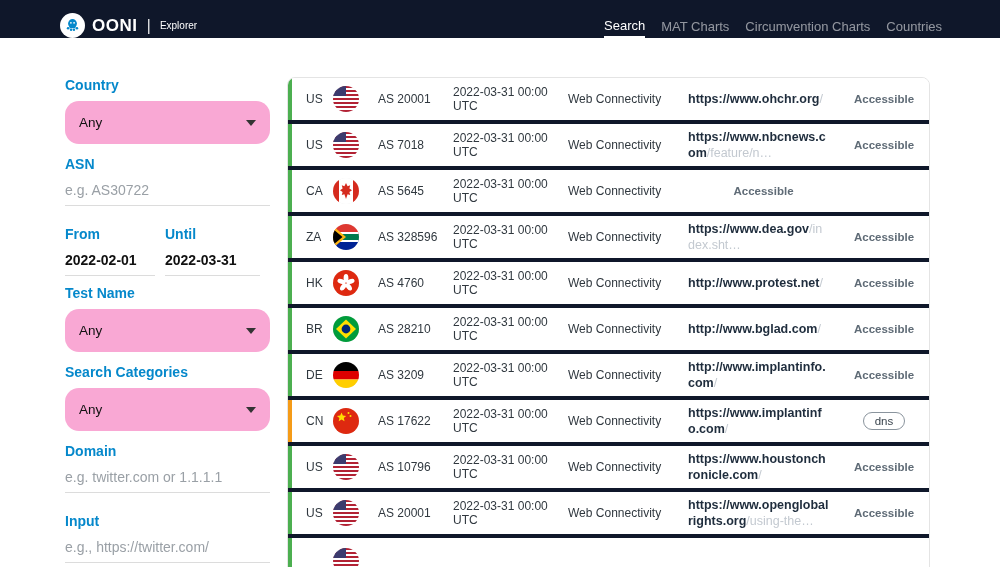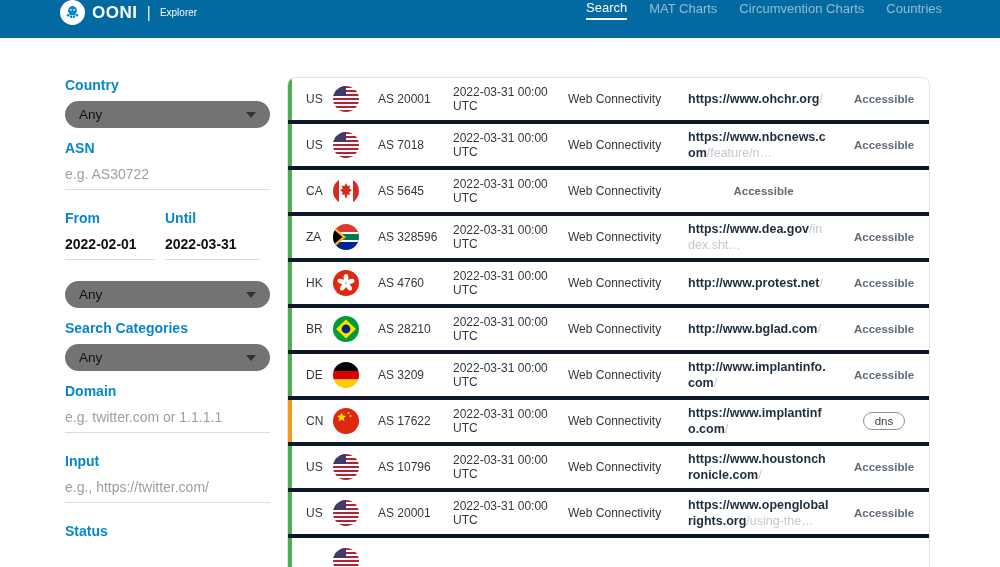--- a/index.html
+++ b/index.html
@@ -1,51 +1,51 @@
 <!DOCTYPE html>
 <html><head>
 <meta charset="utf-8">
 <style>
   * { margin:0; padding:0; box-sizing:border-box; }
   html,body { width:1000px; height:567px; overflow:hidden; background:#fff;
     font-family:"Liberation Sans", sans-serif; }
 
   
-  .topbar { height:38px; background:#0369a1; display:flex; align-items:flex-start;
+  .topbar { height:38px; background:#0f172a; display:flex; align-items:flex-end;
     padding:0 58px 0 60px; justify-content:space-between; }
   .brand { display:flex; align-items:center; gap:7px; cursor:pointer; }
   .logo-circle { width:25px; height:25px; border-radius:50%; background:#fff;
     display:flex; align-items:center; justify-content:center; }
   .brand-name { color:#fff; font-weight:bold; font-size:17px; letter-spacing:.5px; }
   .brand-sep { color:rgba(255,255,255,.85); font-weight:300; font-size:17px; margin:0 2px; }
   .brand-product { color:#fff; font-weight:300; font-size:10px; }
-  nav { display:flex; gap:22px; align-items:center; }
+  nav { display:flex; gap:16px; align-items:center; }
   .nav-item { font-size:13px; color:rgba(255,255,255,.55); cursor:pointer;
     padding-bottom:3px; text-decoration:none; }
   .nav-item.active { color:#fff; border-bottom:2px solid #fff; }
 
   
   .page { display:flex; padding-top:39px; }
   aside { width:205px; margin-left:65px; flex:none; }
   .results { width:643px; margin-left:17px; flex:none; }
 
   
   .f-label { color:#0588cb; font-weight:bold; font-size:14px; margin-bottom:8px; }
   .group-select { margin-bottom:12px; }
   .group-input { margin-bottom:20px; }
-  .pill-select { height:27px; background:#737373; border-radius:14px; display:flex;
+  .pill-select { height:43px; background:#f9a8d4; border-radius:14px; display:flex;
     align-items:center; justify-content:space-between; padding:0 14px; cursor:pointer; }
   .pill-select .val { font-size:13.5px; color:#111; }
   .caret { width:0; height:0; border-left:5px solid transparent; border-right:5px solid transparent;
     border-top:6px solid #333; }
   .line-input { width:100%; border:none; border-bottom:1px solid #dcdcdc; font-size:14px;
     padding:2px 0 7px; color:#111; background:transparent; outline:none;
     font-family:"Liberation Sans", sans-serif; }
   .line-input::placeholder { color:#9aa0a6; opacity:1; }
-  .dates { display:flex; margin-bottom:21px;justify-content:flex-end; }
+  .dates { display:flex; margin-bottom:9px;justify-content:flex-end; }
   .date-col { width:100px; }
   .date-col + .date-col { width:105px; }
   .date-val { width:90%; border:none; border-bottom:1px solid #dcdcdc; font-weight:bold;
     font-size:14px; color:#111; padding:2px 0 7px; background:transparent; outline:none;
     font-family:"Liberation Sans", sans-serif; }
 
   
   .card { background:#fff; border:1px solid #e4e4e4; border-radius:8px; overflow:hidden; }
   .row { position:relative; height:46px; display:grid; align-items:center;
     grid-template-columns:27px 45px 75px 115px 120px 1fr 90px;
@@ -117,20 +117,21 @@
         <div class="f-label">From</div>
         <input class="date-val" type="text" value="2022-02-01" style="">
       </div>
       <div class="date-col">
         <div class="f-label">Until</div>
         <input class="date-val" type="text" value="2022-03-31" style="">
       </div>
     </div>
 
     <div class="group-select">
+      <div class="f-label">Test Name</div>
       <div class="pill-select">
         <span class="val">Any</span>
         <span class="caret"></span>
       </div>
     </div>
 
     <div class="group-select">
       <div class="f-label">Search Categories</div>
       <div class="pill-select">
         <span class="val">Any</span>

